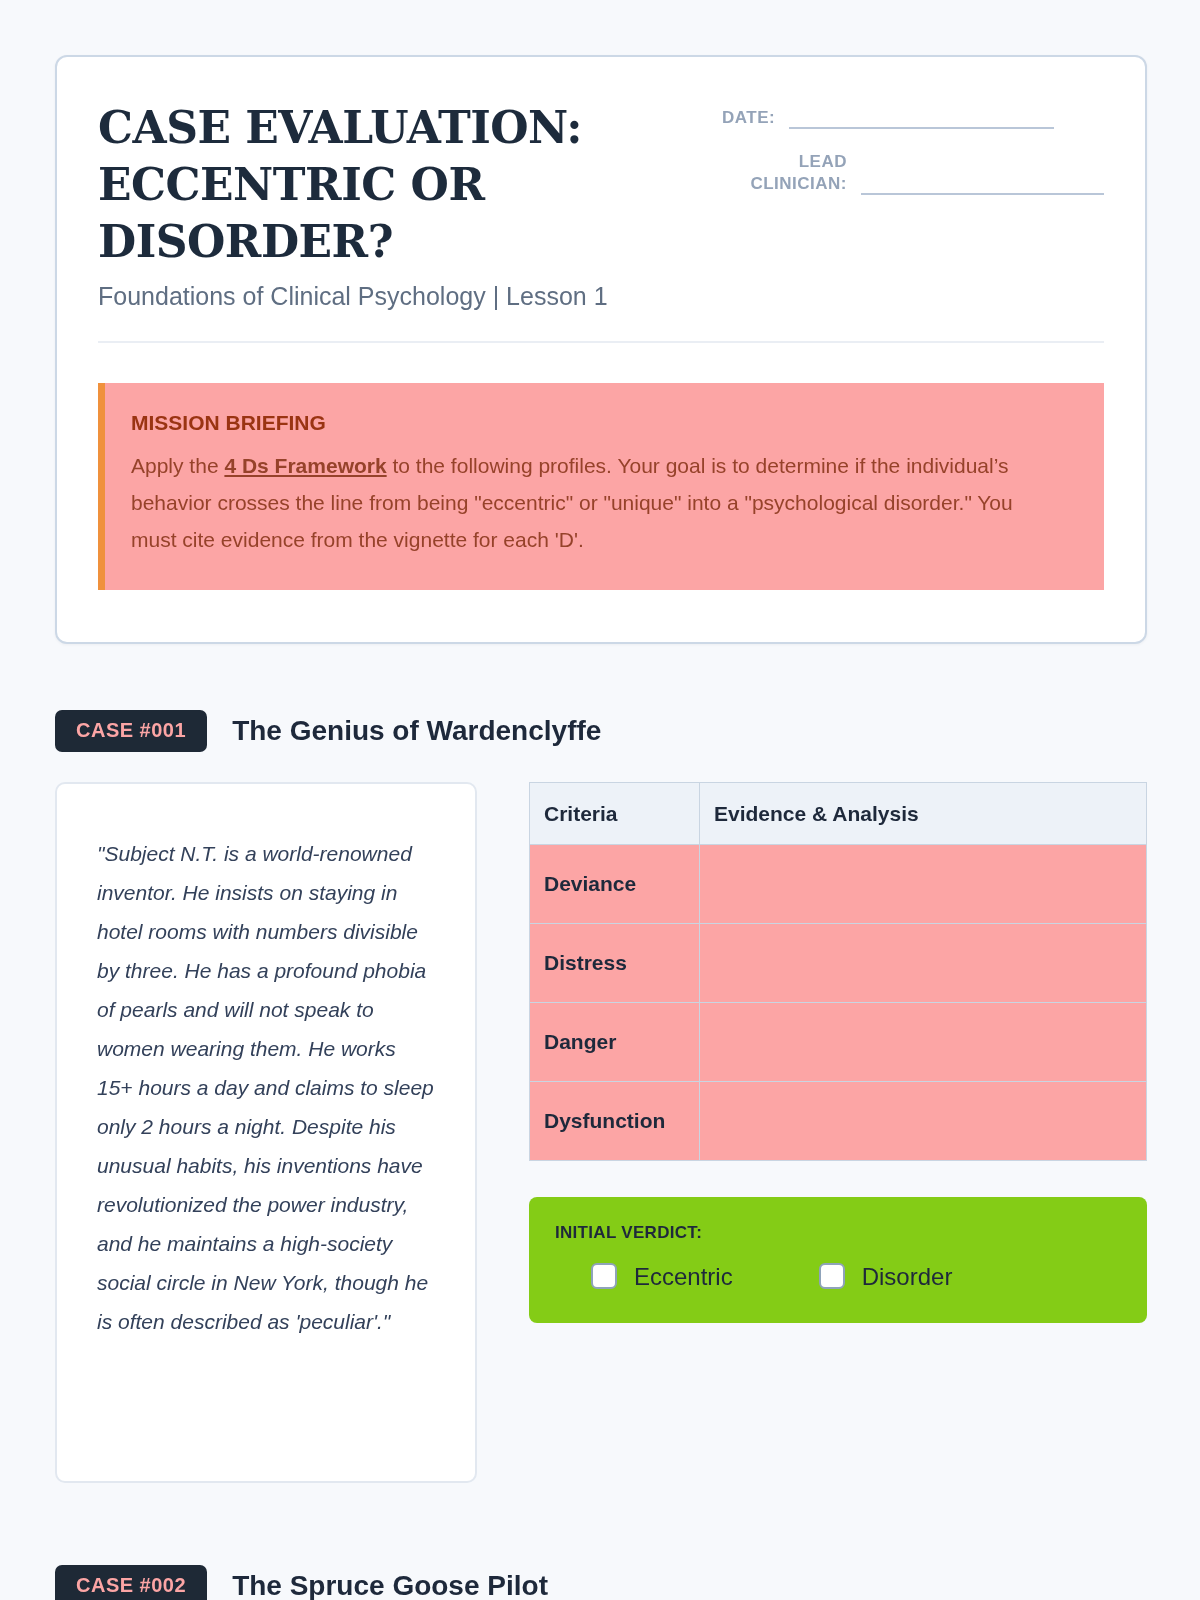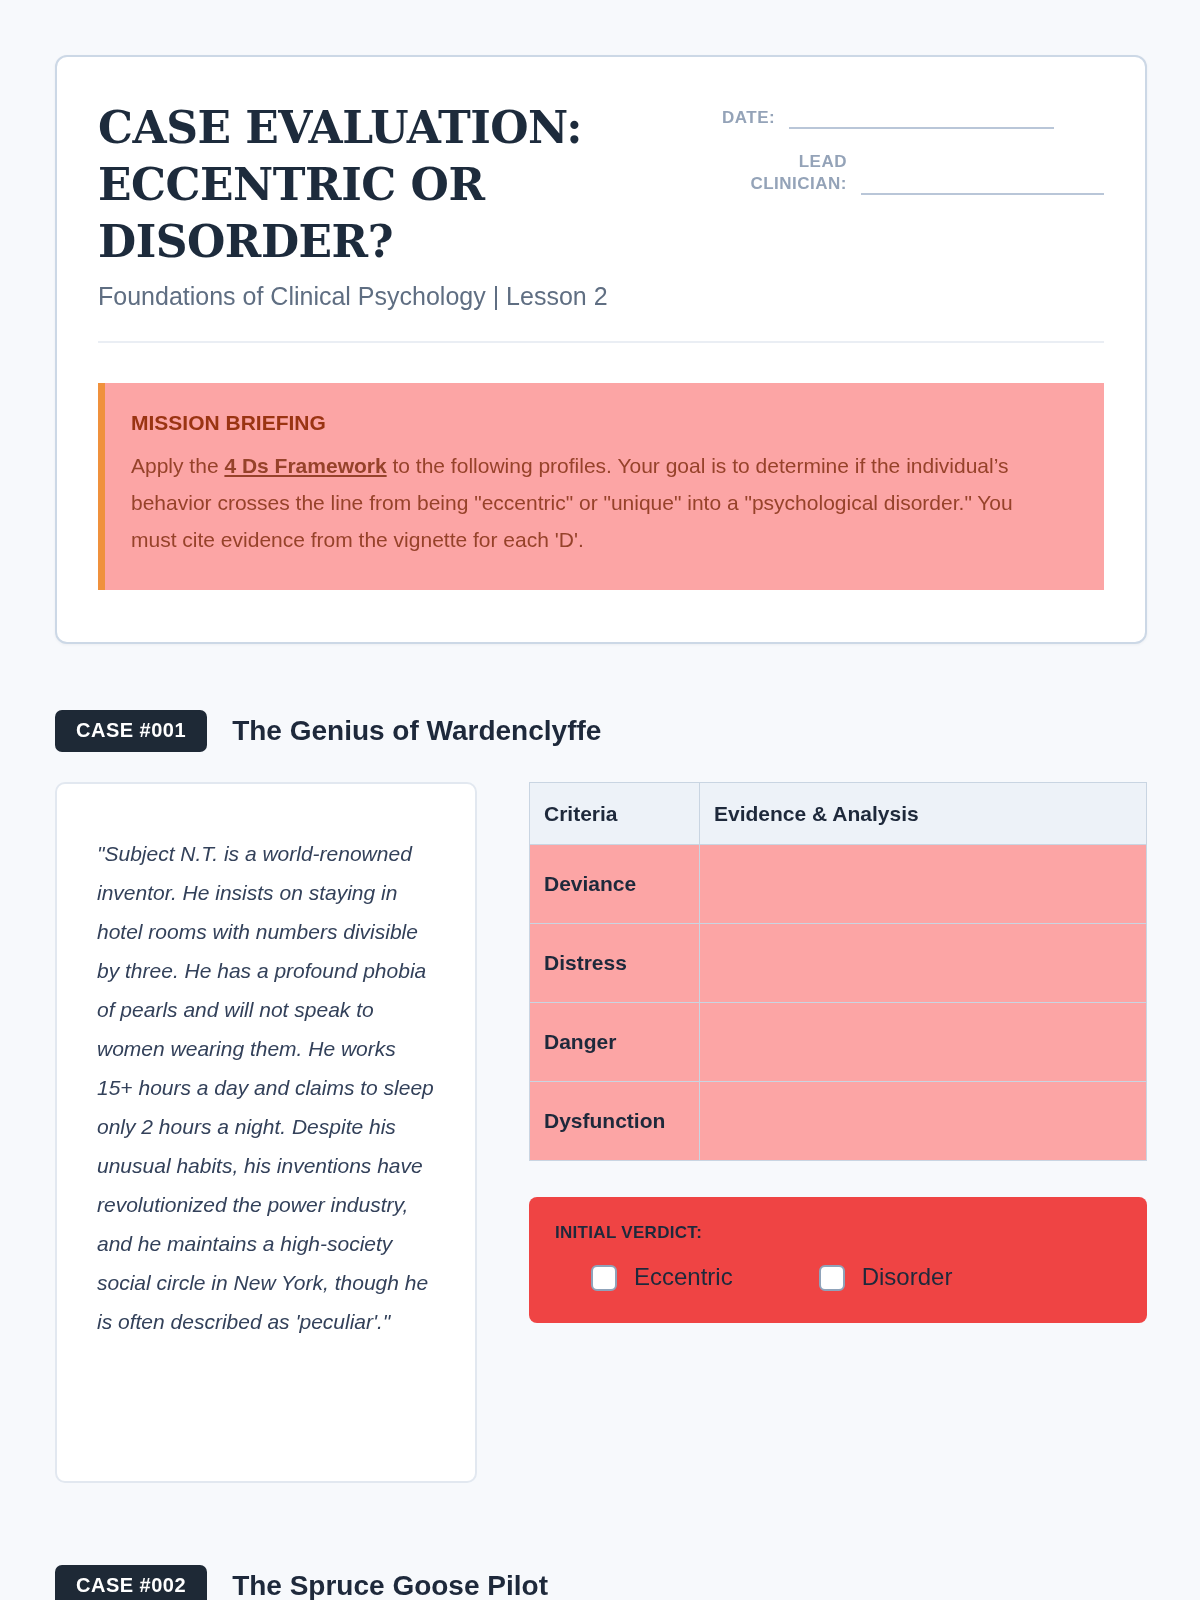--- a/index.html
+++ b/index.html
@@ -68,21 +68,21 @@
   }
   .mission-body { color: #96422a; font-size: 21px; line-height: 37px; }
   .mission-link { font-weight: bold; text-decoration: underline; }
 
   
   .section-header { display: flex; align-items: center; gap: 25px; }
   .section-1 { margin-top: 66px; }
   .section-2 { margin-top: 82px; }
   .case-badge {
     background: #1e2936;
-    color: #ffffff;
+    color: #fca5a5;
     font-weight: bold;
     font-size: 20px;
     letter-spacing: 0.5px;
     padding: 9px 21px 10px;
     border-radius: 7px;
     white-space: nowrap;
   }
   .section-title { font-size: 28px; font-weight: bold; color: #1e293b; }
 
   .case-body { display: flex; gap: 52px; margin-top: 30px; align-items: flex-start; }
@@ -119,27 +119,27 @@
     font-weight: bold;
     font-size: 21px;
     color: #1e293b;
     padding: 0 14px;
     width: 170px;
   }
   .evidence-cell { padding: 0 14px; font-size: 19px; color: #334155; }
 
   .verdict-panel {
     margin-top: 36px;
-    background: #ef4444;
+    background: #84cc16;
     border-radius: 8px;
     padding: 26px 26px 32px;
   }
   .verdict-label { font-weight: bold; font-size: 17px; letter-spacing: 0.3px; color: #1e293b; }
   .verdict-options { display: flex; gap: 50px; margin-top: 20px; align-items: center; }
-  .verdict-option { display: flex; align-items: flex-end; cursor: pointer; padding-left: 36px; }
+  .verdict-option { display: flex; align-items: flex-start; cursor: pointer; padding-left: 36px; }
   .checkbox {
     width: 26px; height: 26px;
     background: #ffffff;
     border: 2px solid #8fa3ba;
     border-radius: 6px;
   }
   .option-label { margin-left: 17px; font-size: 24px; color: #1e293b; }
 </style>
 </head>
 <body>
@@ -153,21 +153,21 @@
         <div class="meta-row date-row">
           <span class="meta-label">DATE:</span>
           <span class="meta-line"></span>
         </div>
         <div class="meta-row clinician-row">
           <span class="meta-label">LEAD CLINICIAN:</span>
           <span class="meta-line"></span>
         </div>
       </div>
     </div>
-    <div class="subtitle">Foundations of Clinical Psychology | Lesson 2</div>
+    <div class="subtitle">Foundations of Clinical Psychology | Lesson 1</div>
     <hr class="header-divider">
     <div class="mission-panel">
       <div class="mission-title">MISSION BRIEFING</div>
       <div class="mission-body"><span>Apply the </span><span class="mission-link">4 Ds Framework</span><span> to the following profiles. Your goal is to determine if the individual’s behavior crosses the line from being "eccentric" or "unique" into a "psychological disorder." You must cite evidence from the vignette for each 'D'.</span></div>
     </div>
   </div>
 
   <div class="section-1">
     <div class="section-header">
       <span class="case-badge">CASE #001</span>

